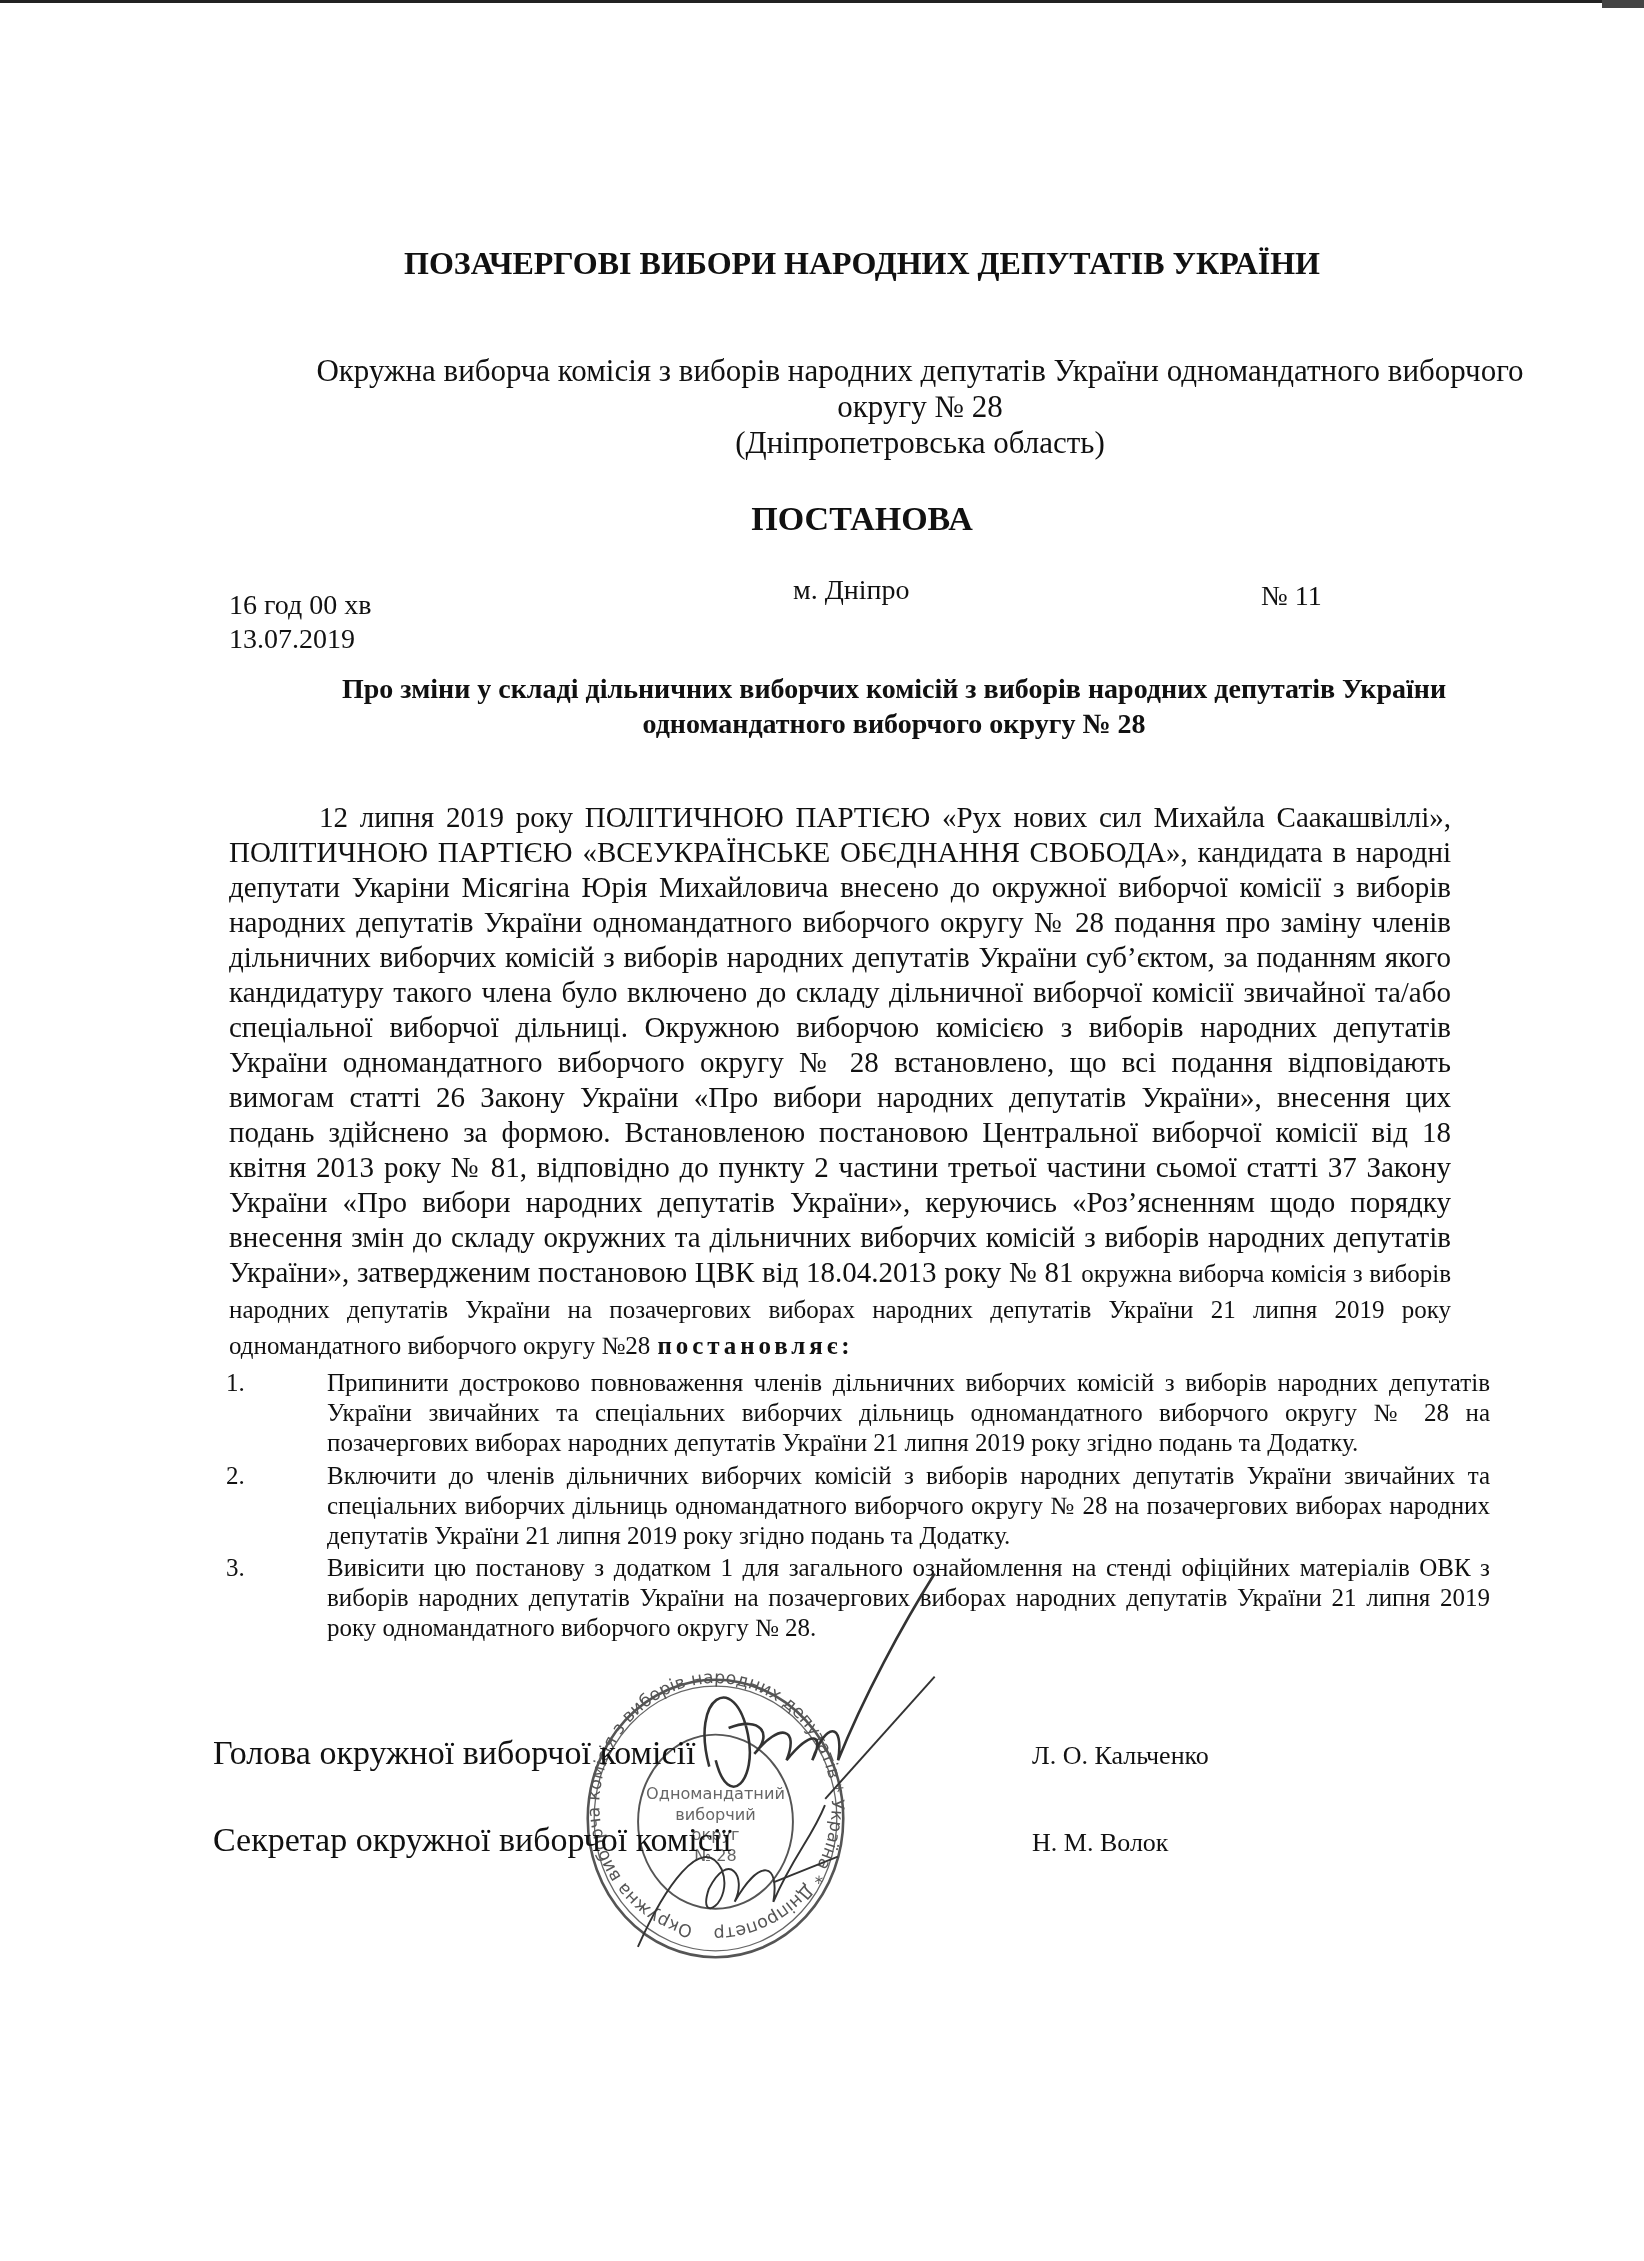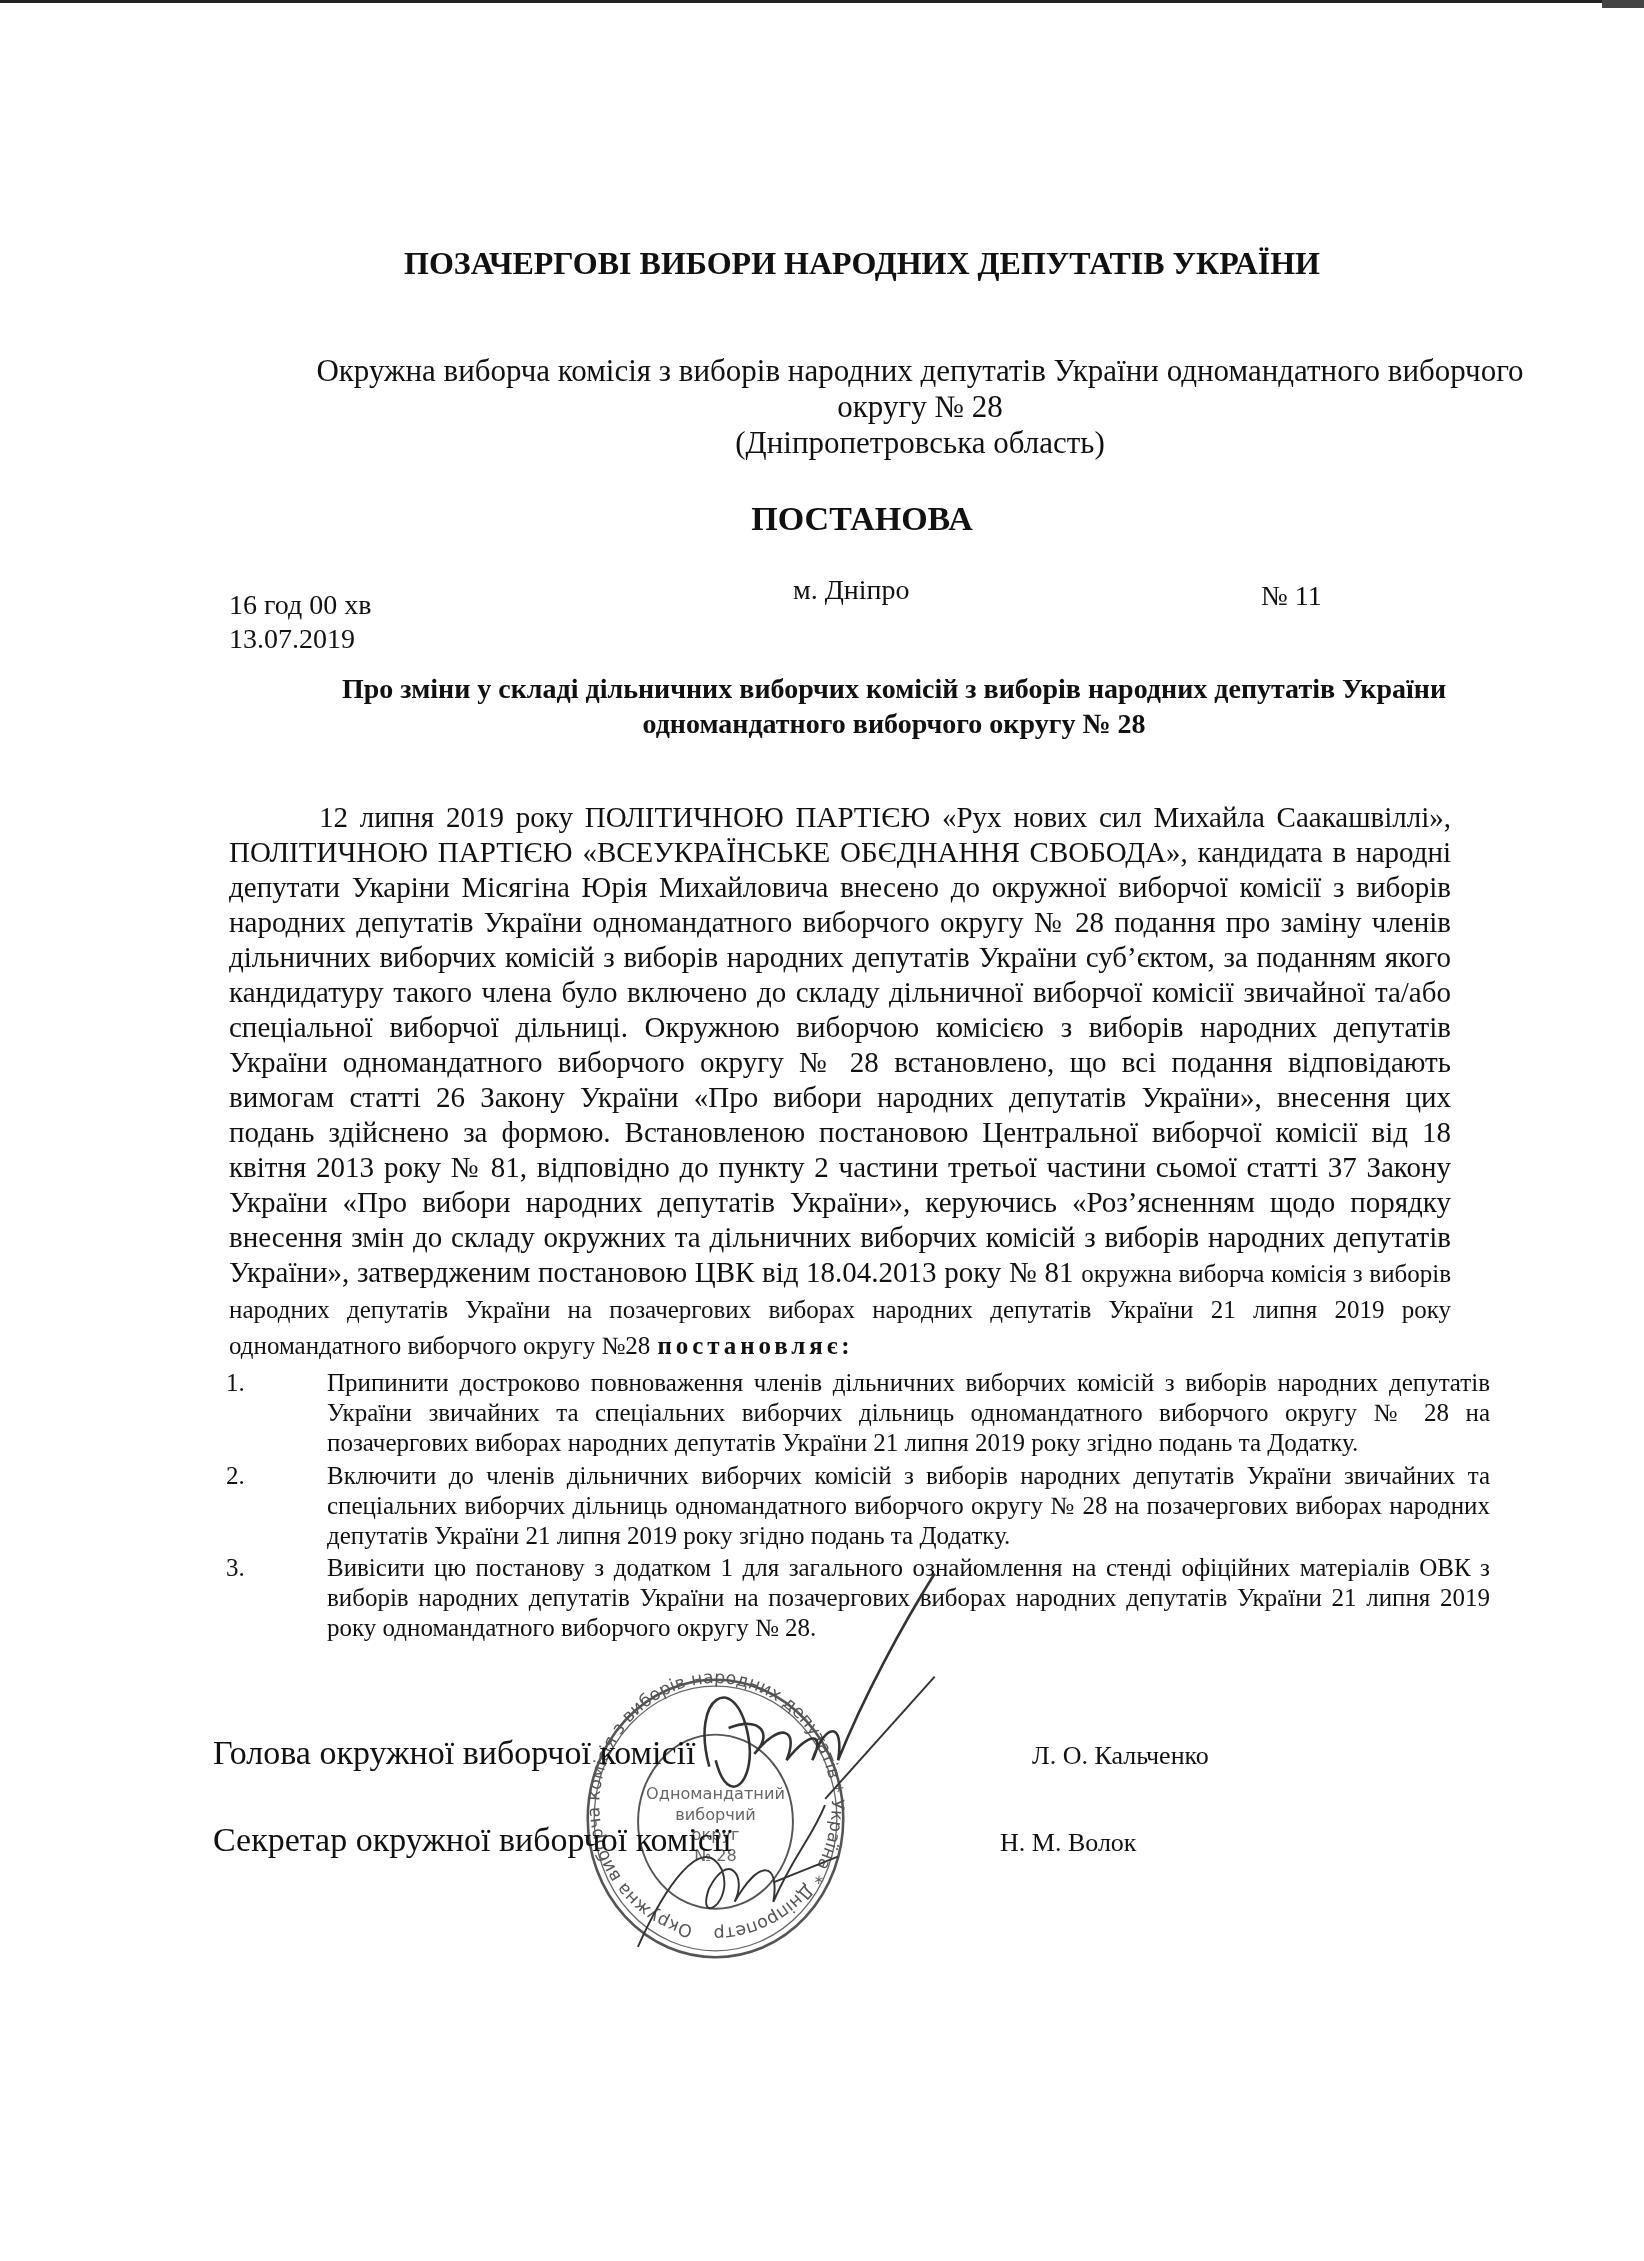--- a/index.html
+++ b/index.html
@@ -101,14 +101,14 @@
   <path d="M 300 360 L 470 170" fill="none" stroke="#333" stroke-width="3"></path>
 </svg>
 <svg class="sig" style="left:625px; top:1792px; width:258px; height:168px;" viewBox="0 0 400 260">
   <path d="M 20 240 C 60 150, 120 60, 150 120 C 170 170, 110 210, 130 150 C 160 90, 190 130, 170 170 C 210 100, 240 110, 230 170 C 260 100, 290 70, 310 20" fill="none" stroke="#333" stroke-width="3"></path>
   <path d="M 230 140 L 330 100" fill="none" stroke="#333" stroke-width="3"></path>
 </svg>
 
 <div class="sign-label" style="left:213px; top:1734px;">Голова окружної виборчої комісії</div>
 <div class="sign-name" style="left:1012px; top:1741px;">Л. О. Кальченко</div>
 <div class="sign-label" style="left:213px; top:1821px;">Секретар окружної виборчої комісії</div>
-<div class="sign-name" style="left:980px; top:1828px;">Н. М. Волок</div>
+<div class="sign-name" style="left:1012px; top:1828px;">Н. М. Волок</div>
 
 
 </body></html>

